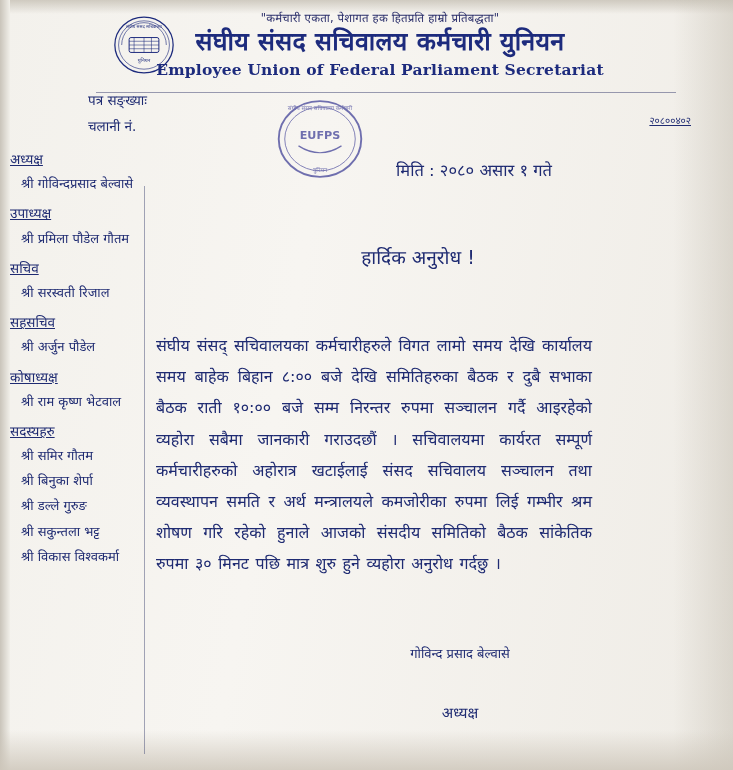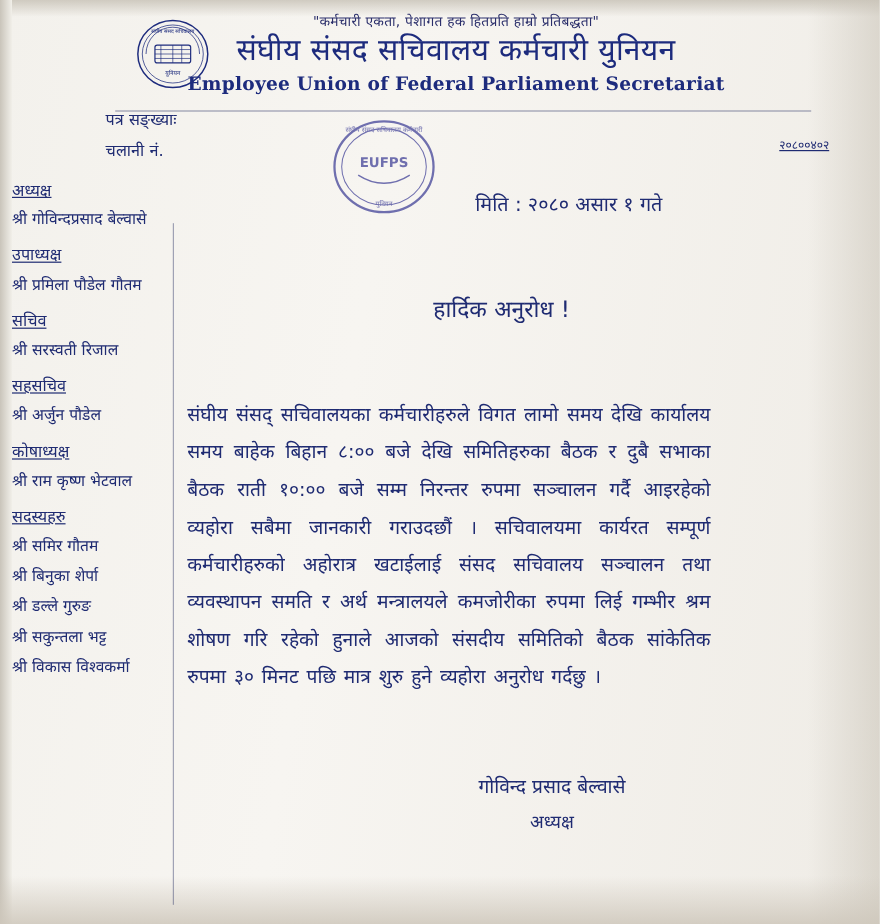--- a/index.html
+++ b/index.html
@@ -60,21 +60,21 @@
   .motto {
     font-family: "DejaVu Sans", sans-serif;
     font-size: 11.5px;
     letter-spacing: 0.2px;
     color: #2b2f6b;
     margin-bottom: 2px;
   }
   .org-np {
     font-family: "DejaVu Sans", sans-serif;
     font-size: 25px;
-    font-weight: normal;
+    font-weight: bold;
     color: #1d2b7d;
     line-height: 1.2;
     letter-spacing: 0.3px;
   }
   .org-en {
     font-family: "DejaVu Serif", serif;
     font-size: 15.5px;
     font-weight: bold;
     color: #1d2b7d;
     margin-top: 3px;
@@ -164,21 +164,21 @@
   }
   .officer-title {
     font-size: 13.5px;
     text-decoration: underline;
     margin: 9px 0 2px 0;
     line-height: 1.5;
   }
   .officer-name {
     font-size: 13px;
     line-height: 1.55;
-    margin: 5px 0 5px 0;
+    margin: 5px 0 5px 11px;
   }
 
   
   .body-title {
     position: absolute;
     left: 168px;
     top: 244px;
     width: 500px;
     text-align: center;
     font-size: 19px;
@@ -203,22 +203,22 @@
   .signature {
     position: absolute;
     left: 300px;
     top: 644px;
     width: 320px;
     text-align: center;
     color: #1f2b72;
     font-family: "DejaVu Sans", sans-serif;
   }
   .sign-name {
-    font-size: 16px;
-    margin-bottom: 8px;
+    font-size: 13px;
+    margin-bottom: 40px;
   }
   .sign-post {
     font-size: 15px;
   }
 
   .stamp-text {
     font-family: "DejaVu Sans", sans-serif;
   }
 </style>
 </head>

